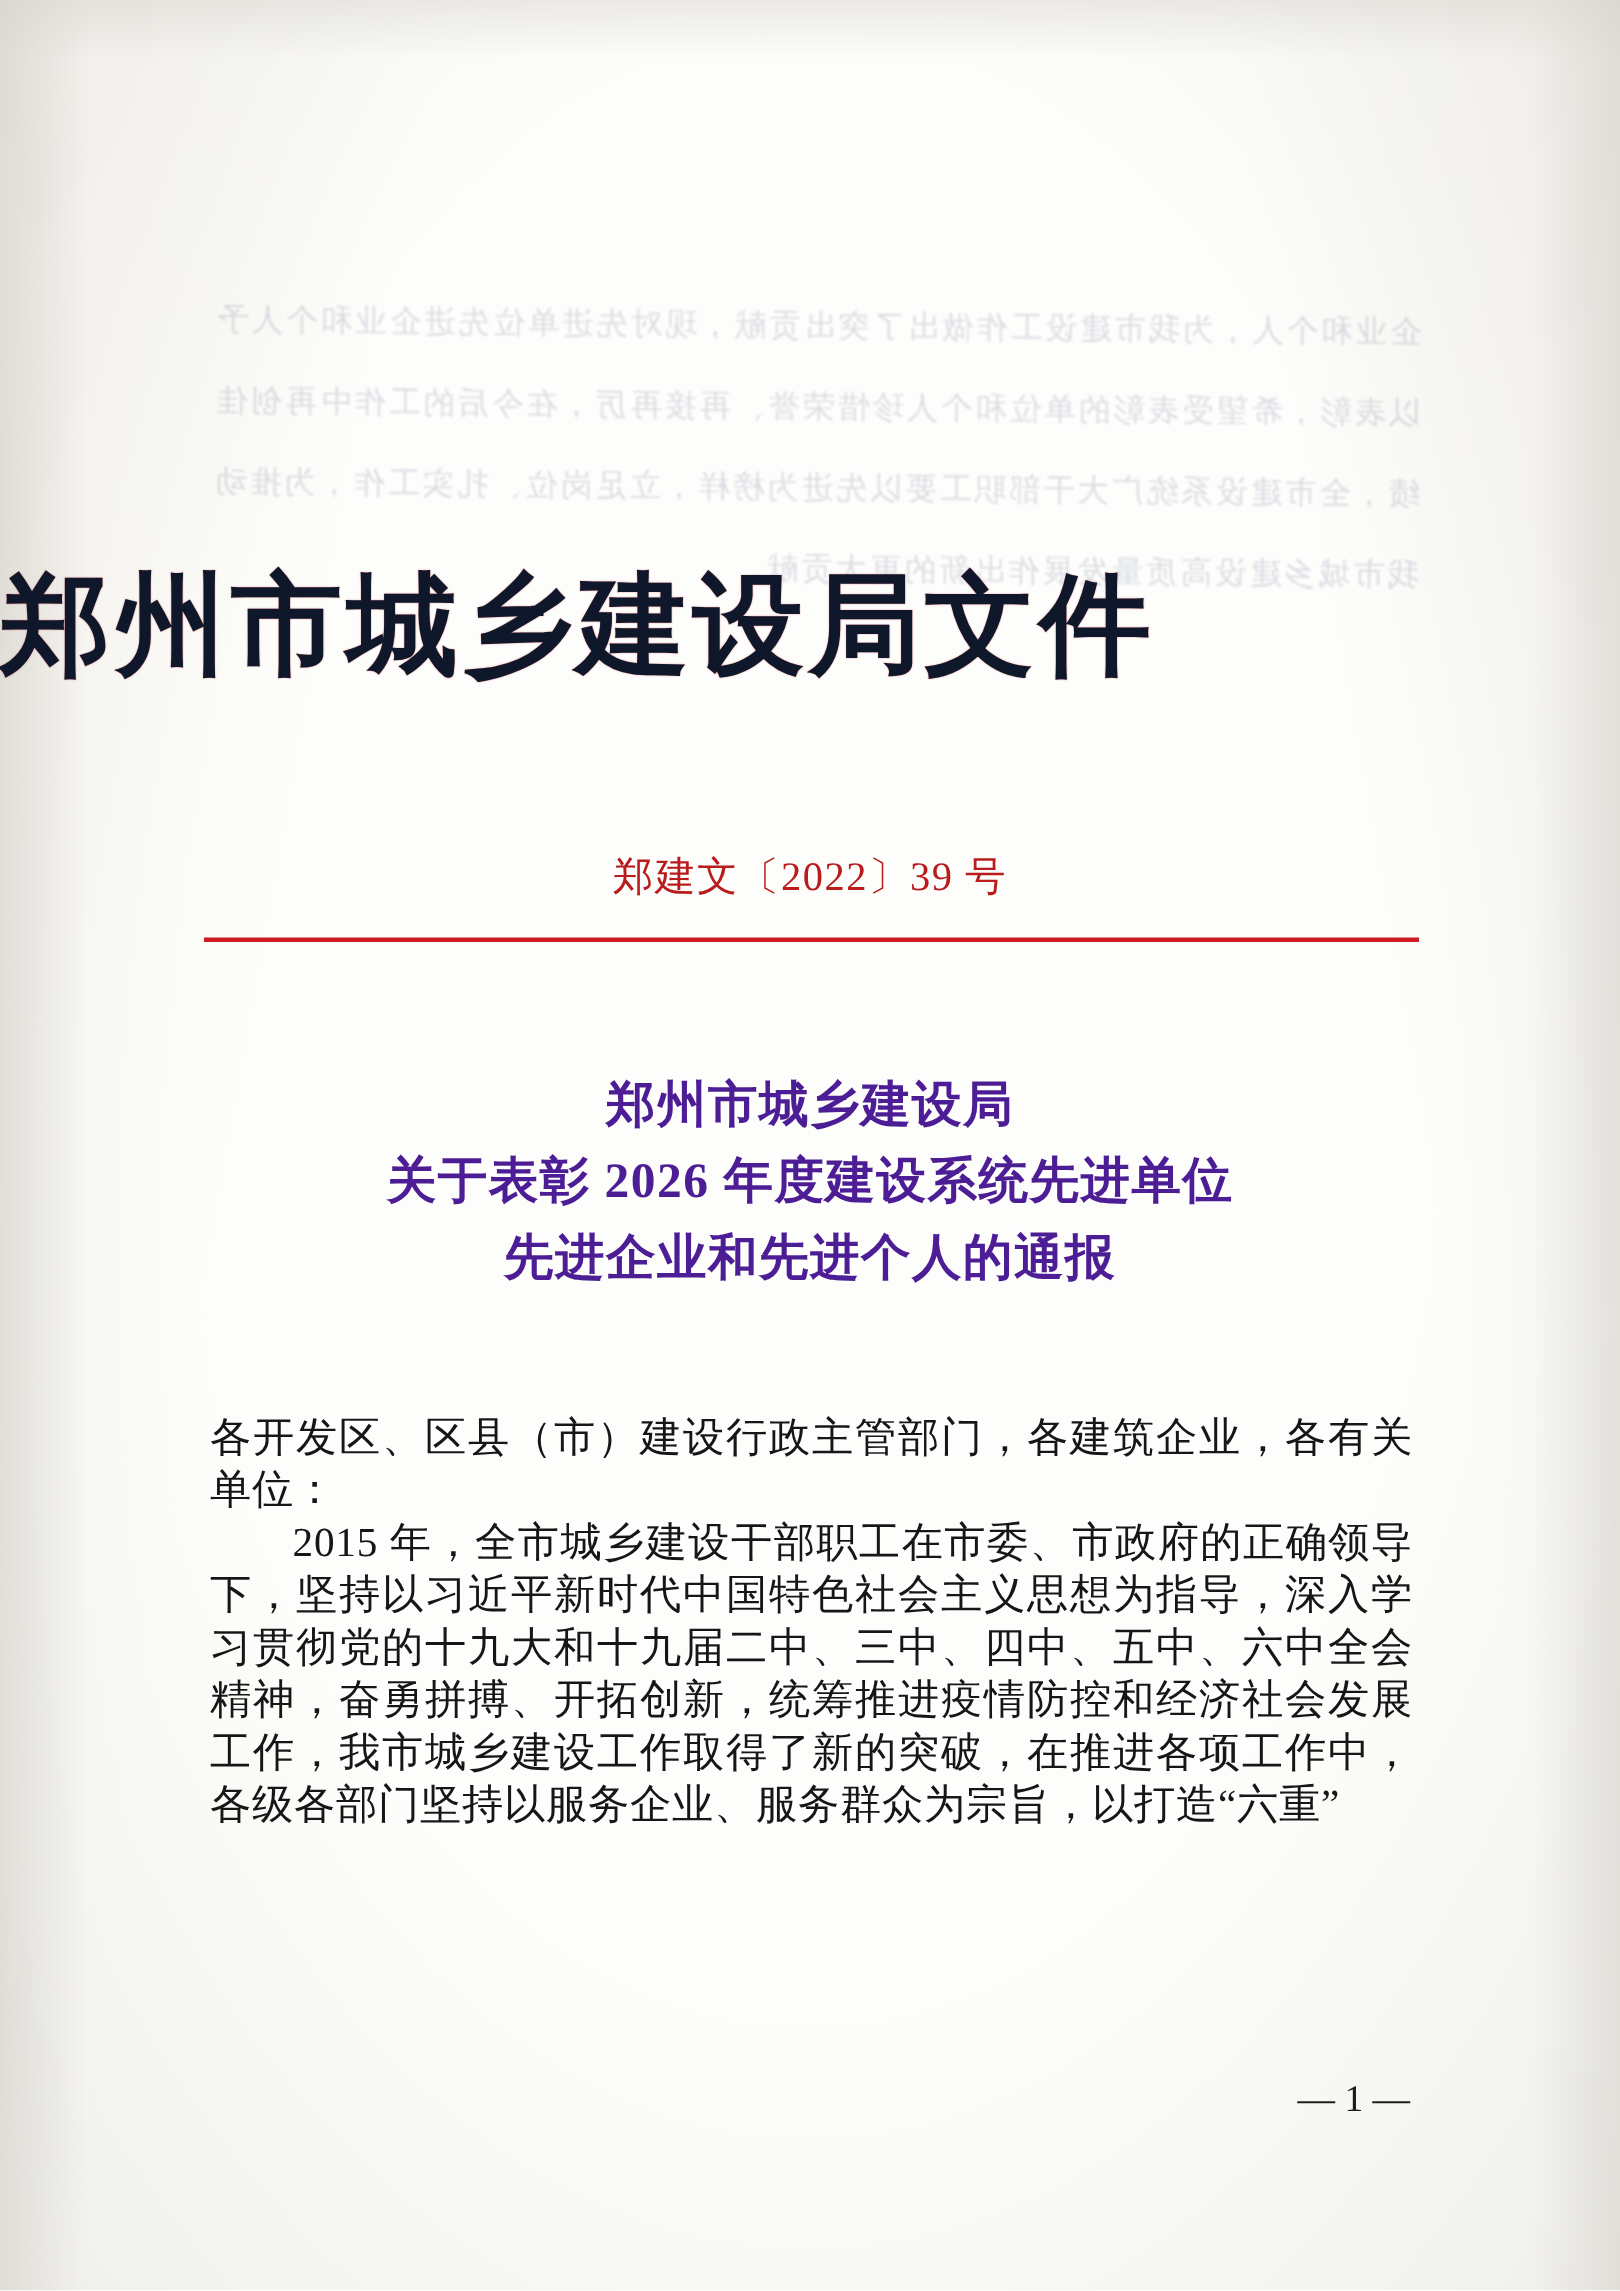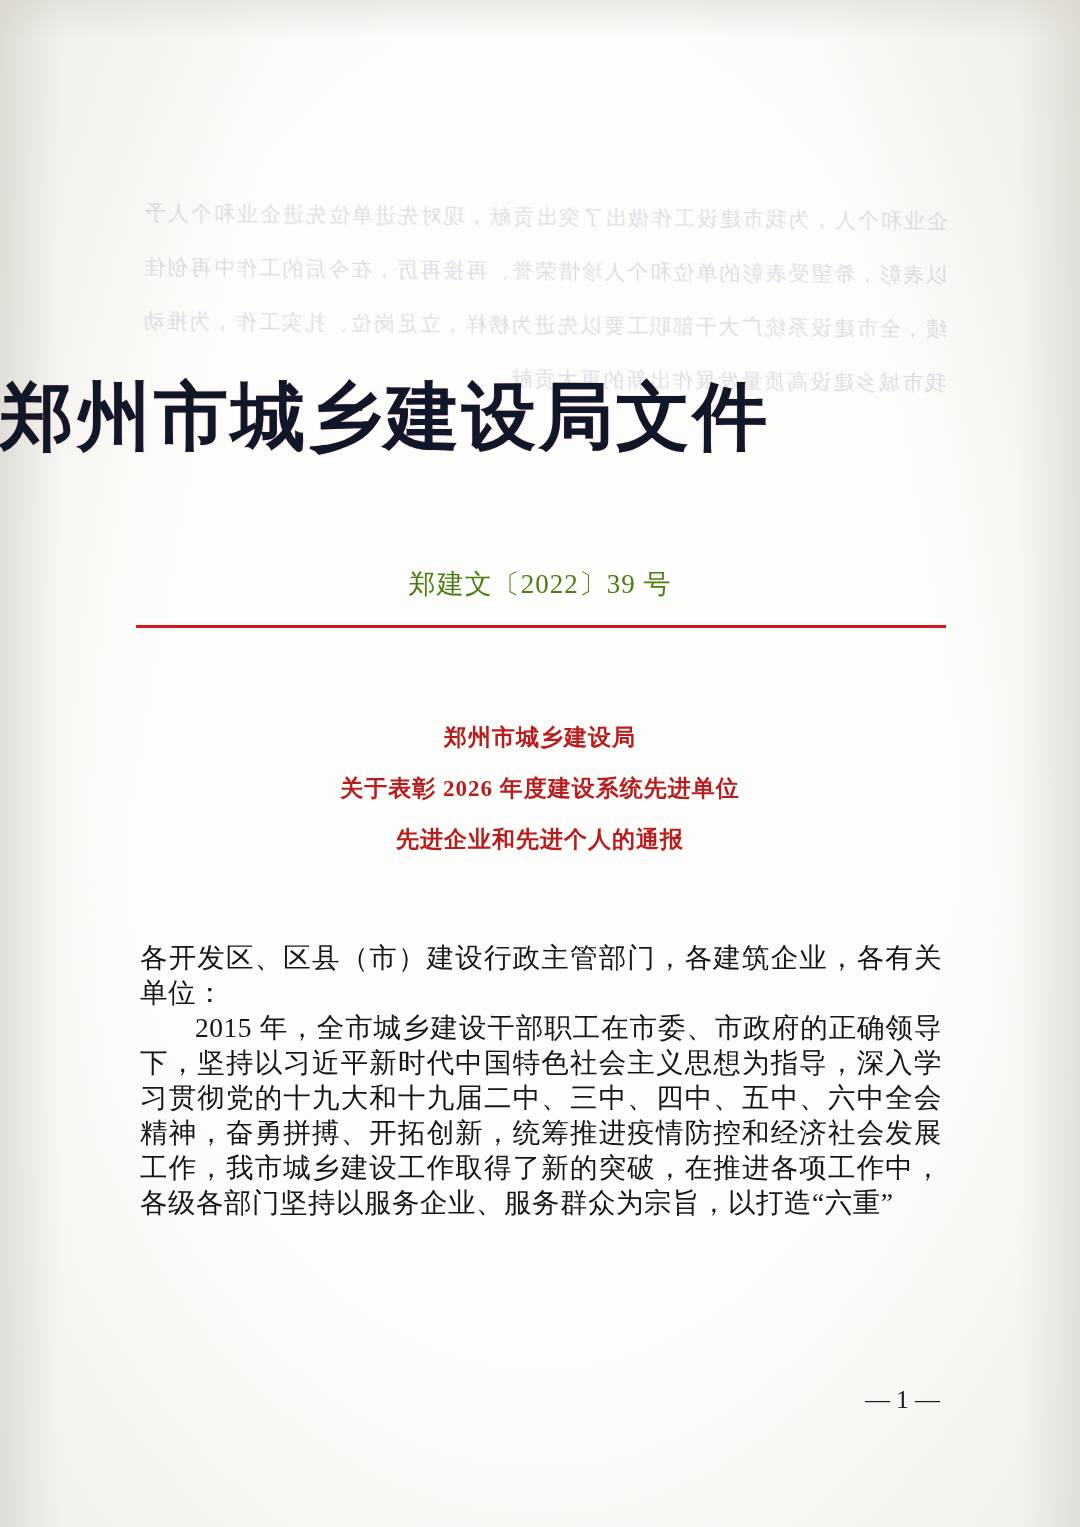--- a/index.html
+++ b/index.html
@@ -63,42 +63,42 @@
     text-shadow: 0 0 1px rgba(208,22,27,0.6);
     white-space: nowrap;
   }
   .doc-number {
     position: absolute;
     top: 566px;
     left: 0;
     width: 1080px;
     text-align: center;
     font-size: 27px;
-    color: #4d7c0f;
+    color: #b91c1c;
     letter-spacing: 1px;
   }
   .red-rule {
     position: absolute;
     top: 625px;
     left: 136px;
     width: 810px;
     height: 3px;
     background: #cf1b20;
   }
   .title-block {
     position: absolute;
     top: 712px;
     left: 0;
     width: 1080px;
     text-align: center;
   }
   .title-line {
-    font-size: 23px;
+    font-size: 33px;
     font-weight: bold;
-    color: #b91c1c;
+    color: #4c1d95;
     line-height: 51px;
     letter-spacing: 1px;
   }
   .body-block {
     position: absolute;
     top: 940px;
     left: 140px;
     width: 802px;
   }
   .para {

